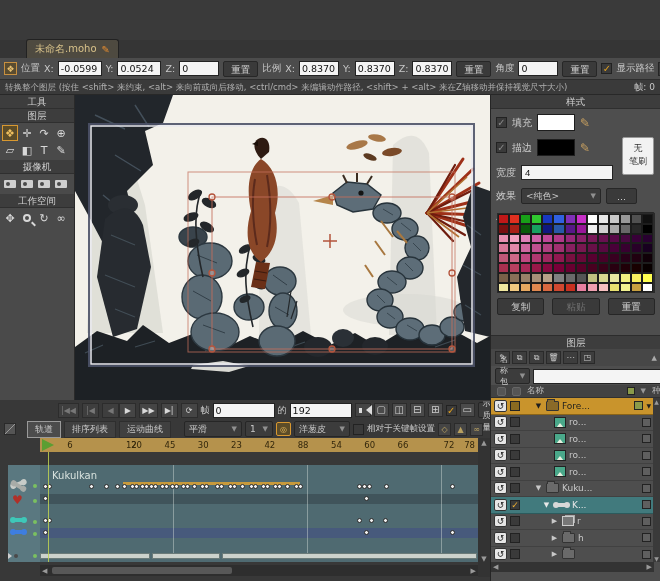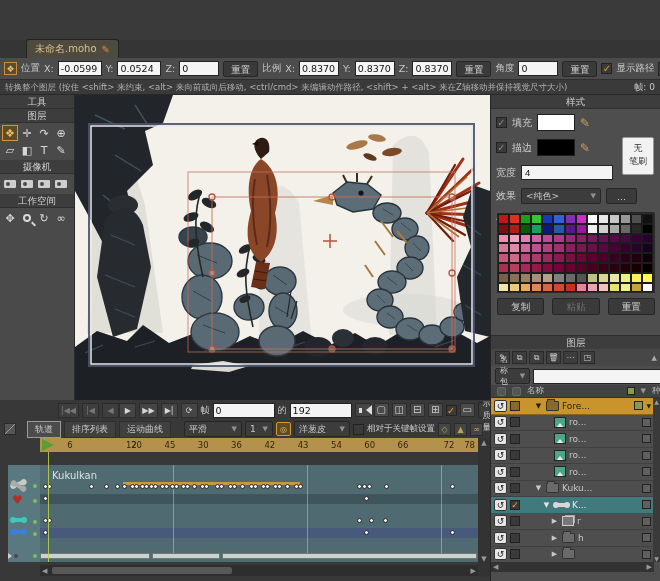--- a/index.html
+++ b/index.html
@@ -730,23 +730,23 @@
       <span class="mini-ico">◇</span>
       <span class="mini-ico">▲</span>
       <span class="mini-ico">∞</span>
     </div>
     <div class="ruler" id="ruler">
         <span class="ruler-num" style="left: 30px;">6</span>
         <span class="ruler-num" style="left: 63.3px; margin-left: 28px;">12</span>
         <span class="ruler-num" style="left: 96.6px;">20</span>
         <span class="ruler-num" style="left: 129.9px;">45</span>
         <span class="ruler-num" style="left: 163.2px;">30</span>
-        <span class="ruler-num" style="left: 196.5px;">36</span>
+        <span class="ruler-num" style="left: 196.5px;">23</span>
         <span class="ruler-num" style="left: 229.8px;">42</span>
-        <span class="ruler-num" style="left: 263.1px;">43</span>
+        <span class="ruler-num" style="left: 263.1px;">88</span>
         <span class="ruler-num" style="left: 296.4px;">54</span>
         <span class="ruler-num" style="left: 329.7px;">60</span>
         <span class="ruler-num" style="left: 363px;">66</span>
         <span class="ruler-num" style="left: 409px;">72</span>
         <span class="ruler-num" style="left: 429.6px;">78</span>
       </div>
     <div class="playhead"></div>
     <div class="playhead-line"></div>
     <div class="tracks-bg"></div>
     <div class="ch-strip"></div>

